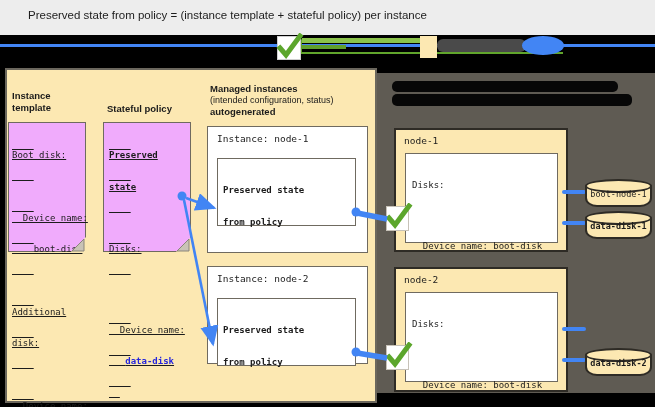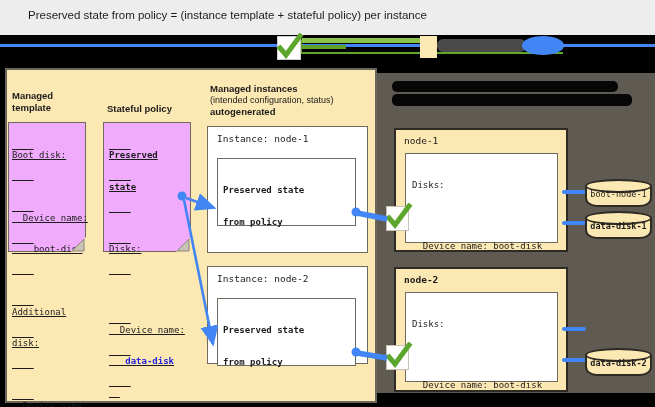--- a/index.html
+++ b/index.html
@@ -76,21 +76,21 @@
     <div class="lg-gray"></div>
     <div class="lg-ellipse"></div>
   </div>
 
   <div class="left-panel"></div>
 
   <div class="dark-panel"></div>
   <div class="redact" style="left:392px;top:81px;width:226px;height:11px;"></div>
   <div class="redact" style="left:392px;top:94px;width:240px;height:12px;"></div>
 
-  <div class="hdr" style="left:12px;top:90px;width:62px;">Managed template</div>
+  <div class="hdr" style="left:12px;top:90px;width:62px;">Instance template</div>
   <div class="hdr" style="left:107px;top:103px;width:90px;">Stateful policy</div>
   <div class="hdr" style="left:210px;top:83px;width:160px;">
     <div>Managed instances</div>
     <div class="sub">(intended configuration, status)</div>
     <div>autogenerated</div>
   </div>
 
   <div class="doc mono" style="left:8px;top:122px;width:78px;height:130px;">
     <div>Boot disk:</div>
     <div class="gap10"></div>
@@ -153,21 +153,21 @@
       <div class="gap8"></div>
       <div><span>  Device name: </span><span>boot-disk</span></div>
       <div><span>  Disk name: </span><span>boot-node-1</span></div>
       <div class="gap8"></div>
       <div><span>  Device name: </span><span class="blue">data-disk</span></div>
       <div><span>  Disk name: </span><span class="b">data-disk-1</span></div>
     </div>
   </div>
 
   <div class="vmbox" style="left:394px;top:267px;width:174px;height:125px;">
-    <div class="mono" style="position:absolute;left:8px;top:6px;font-size:9.5px;font-weight:bold;">node-2</div>
+    <div class="mono" style="position:absolute;left:8px;top:6px;font-size:9.5px;">node-2</div>
     <div class="inner mono" style="left:9px;top:23px;width:153px;height:90px;padding-left:6px;">
       <div>Disks:</div>
       <div class="gap8"></div>
       <div><span>  Device name: </span><span>boot-disk</span></div>
       
       
       
       
     </div>
   </div>

